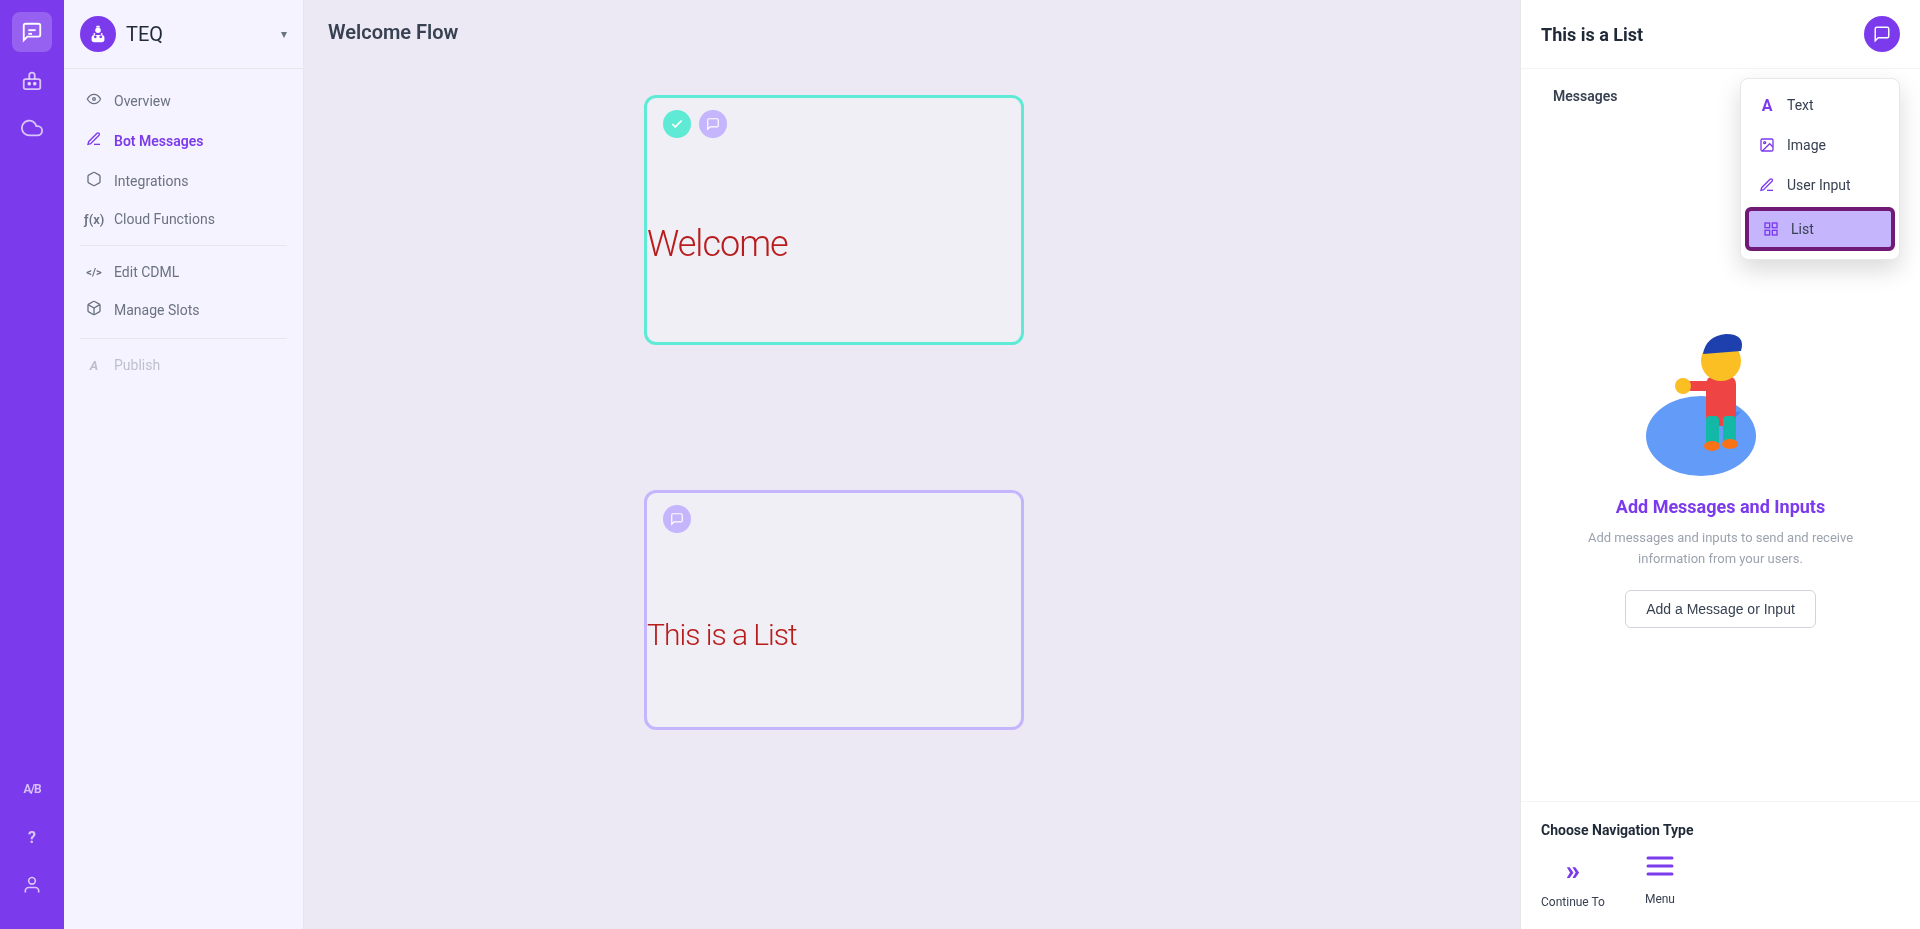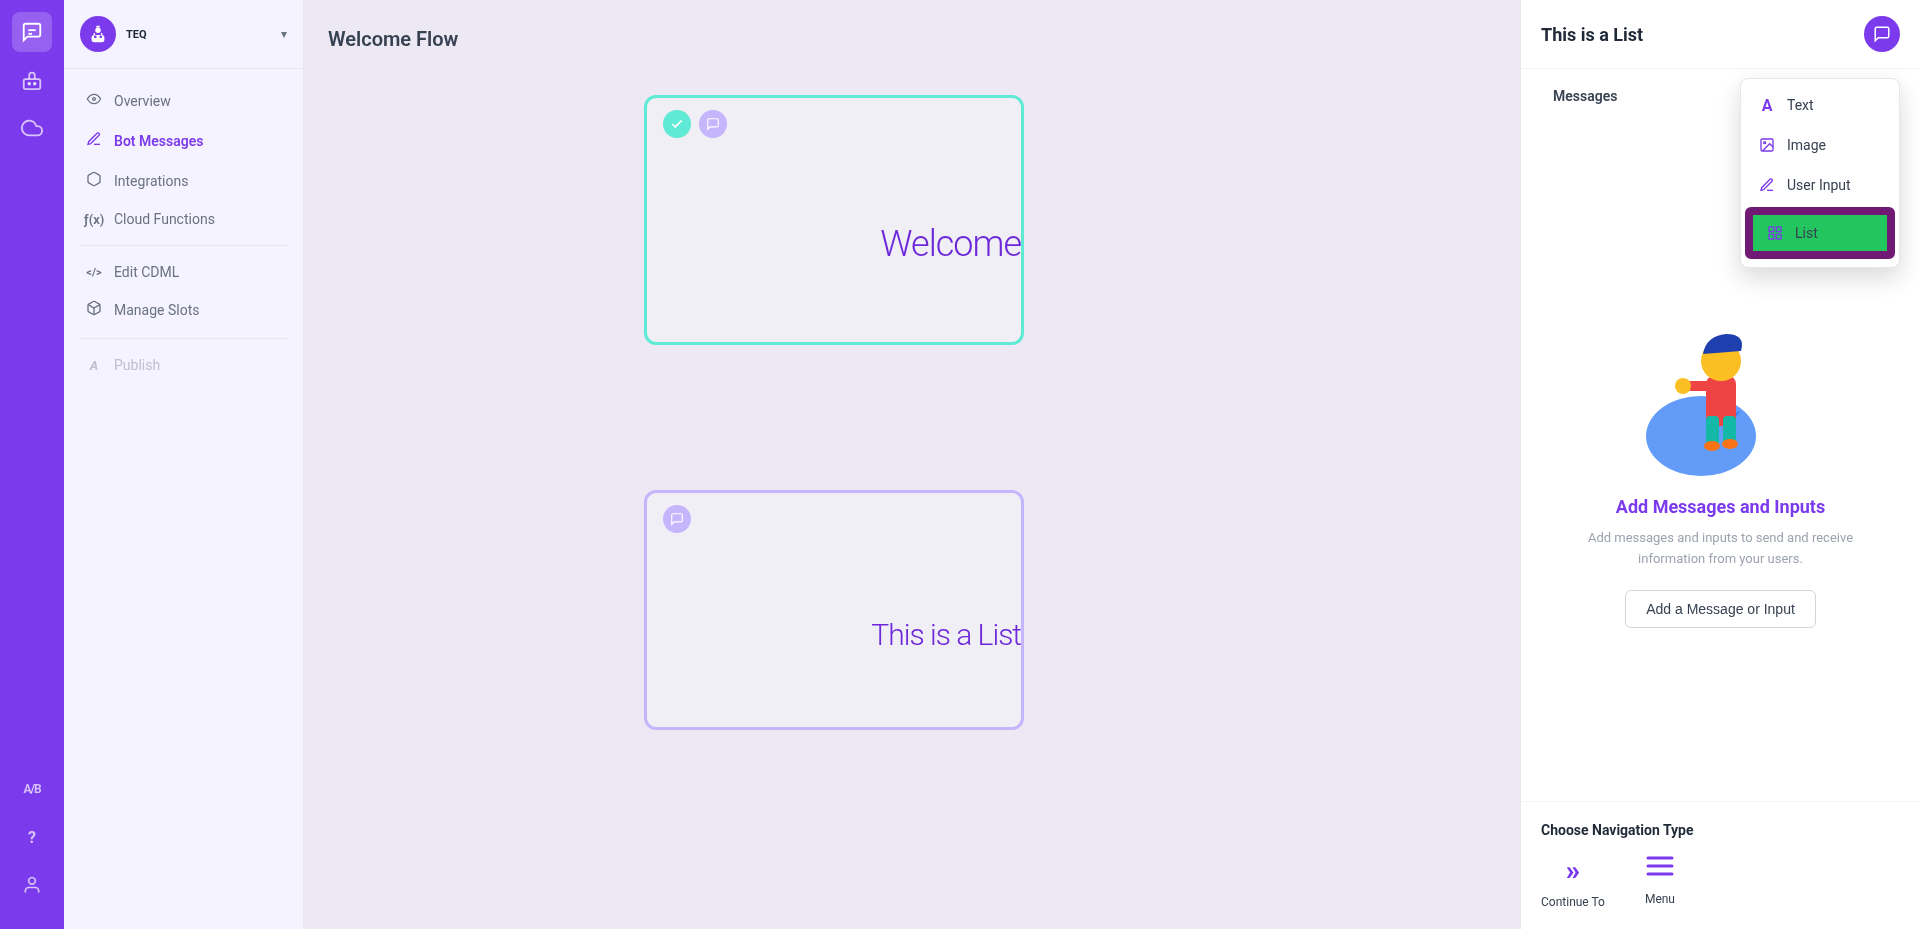--- a/index.html
+++ b/index.html
@@ -64,22 +64,22 @@
       height: 36px;
       background: #7c3aed;
       border-radius: 50%;
       display: flex;
       align-items: center;
       justify-content: center;
       color: white;
       font-size: 16px;
     }
     .sidebar-title {
-      font-size: 11px;
-      font-weight: 700;
+      font-size: 20px;
+      font-weight: 400;
       color: #1f2937;
     }
     .sidebar-chevron {
       margin-left: auto;
       color: #6b7280;
       font-size: 12px;
     }
     .sidebar-nav {
       padding: 12px 0;
     }
@@ -109,21 +109,21 @@
     }
 
     
     .main-canvas {
       flex: 1;
       background: #ece9f5;
       position: relative;
       overflow: hidden;
     }
     .canvas-header {
-      padding: 27px 24px;
+      padding: 20px 24px;
       font-size: 20px;
       font-weight: 600;
       color: #374151;
       background: transparent;
     }
 
     
     .flow-node {
       position: absolute;
       border-radius: 12px;
@@ -150,25 +150,25 @@
       display: flex;
       align-items: center;
       justify-content: center;
       font-size: 14px;
     }
     .node-icon-circle.teal { background: #5eead4; color: white; }
     .node-icon-circle.purple { background: #c4b5fd; color: white; }
     .node-label {
       display: flex;
       align-items: center;
-      justify-content: flex-end;
+      justify-content: flex-start;
       flex: 1;
       font-size: 36px;
       font-weight: 300;
-      color: #6d28d9;
+      color: #b91c1c;
       letter-spacing: -1px;
     }
 
     
     .right-panel {
       width: 400px;
       background: white;
       border-left: 1px solid #e5e7eb;
       display: flex;
       flex-direction: column;
@@ -240,25 +240,25 @@
     .dropdown-item {
       display: flex;
       align-items: center;
       gap: 10px;
       padding: 10px 16px;
       cursor: pointer;
       font-size: 14px;
       color: #374151;
     }
     .dropdown-item.highlighted {
-      border: 8px solid #701a75;
+      border: 4px solid #701a75;
       margin: 2px 4px;
       border-radius: 6px;
       padding: 8px 12px;
-      background: #22c55e;
+      background: #c4b5fd;
     }
     .dropdown-icon {
       width: 20px;
       height: 20px;
       display: flex;
       align-items: center;
       justify-content: center;
       font-size: 14px;
     }
 

